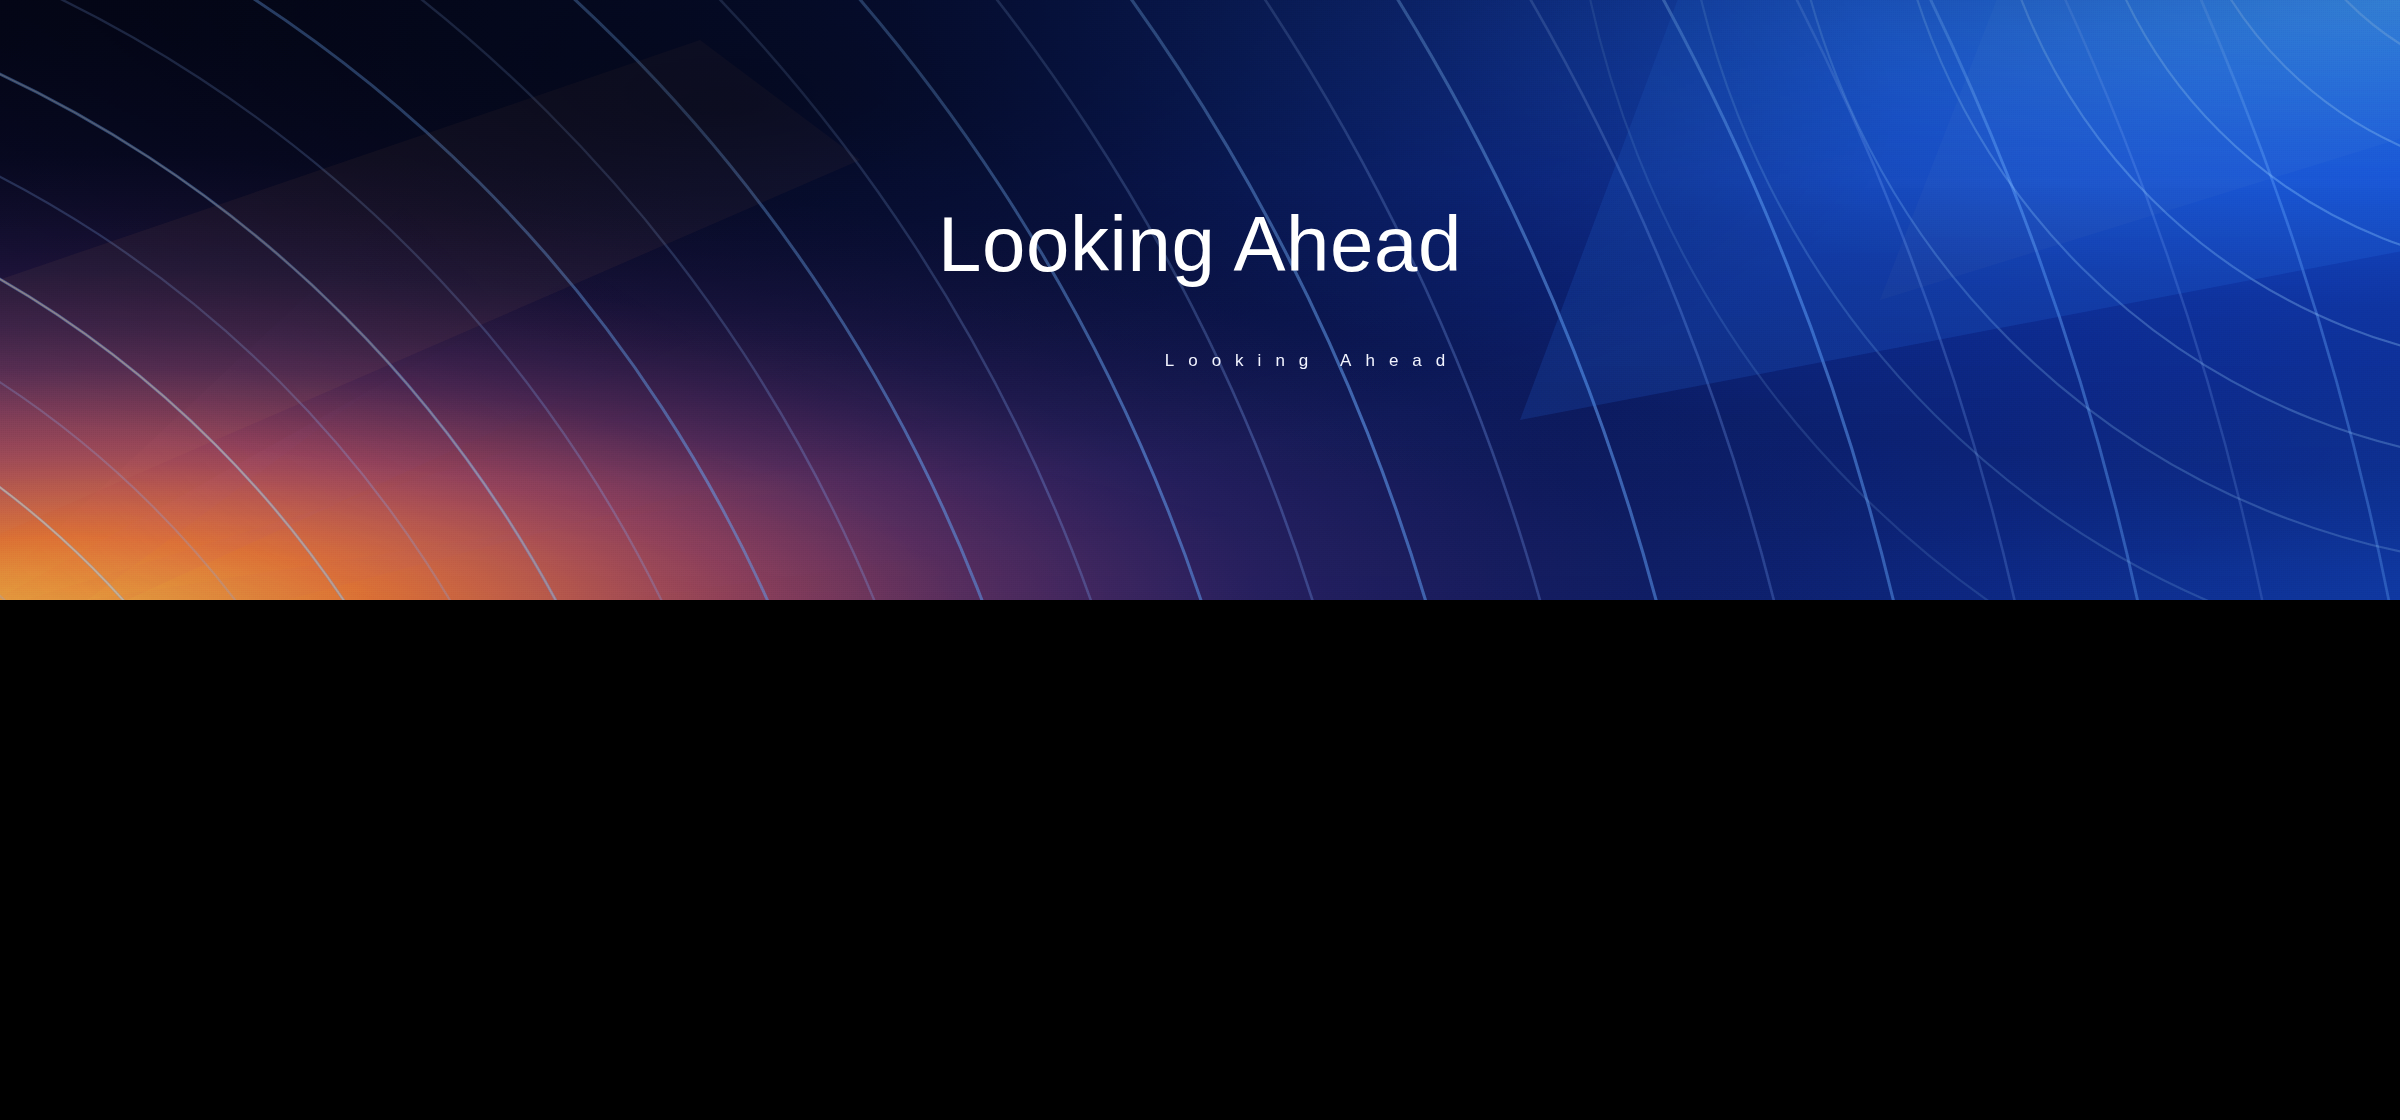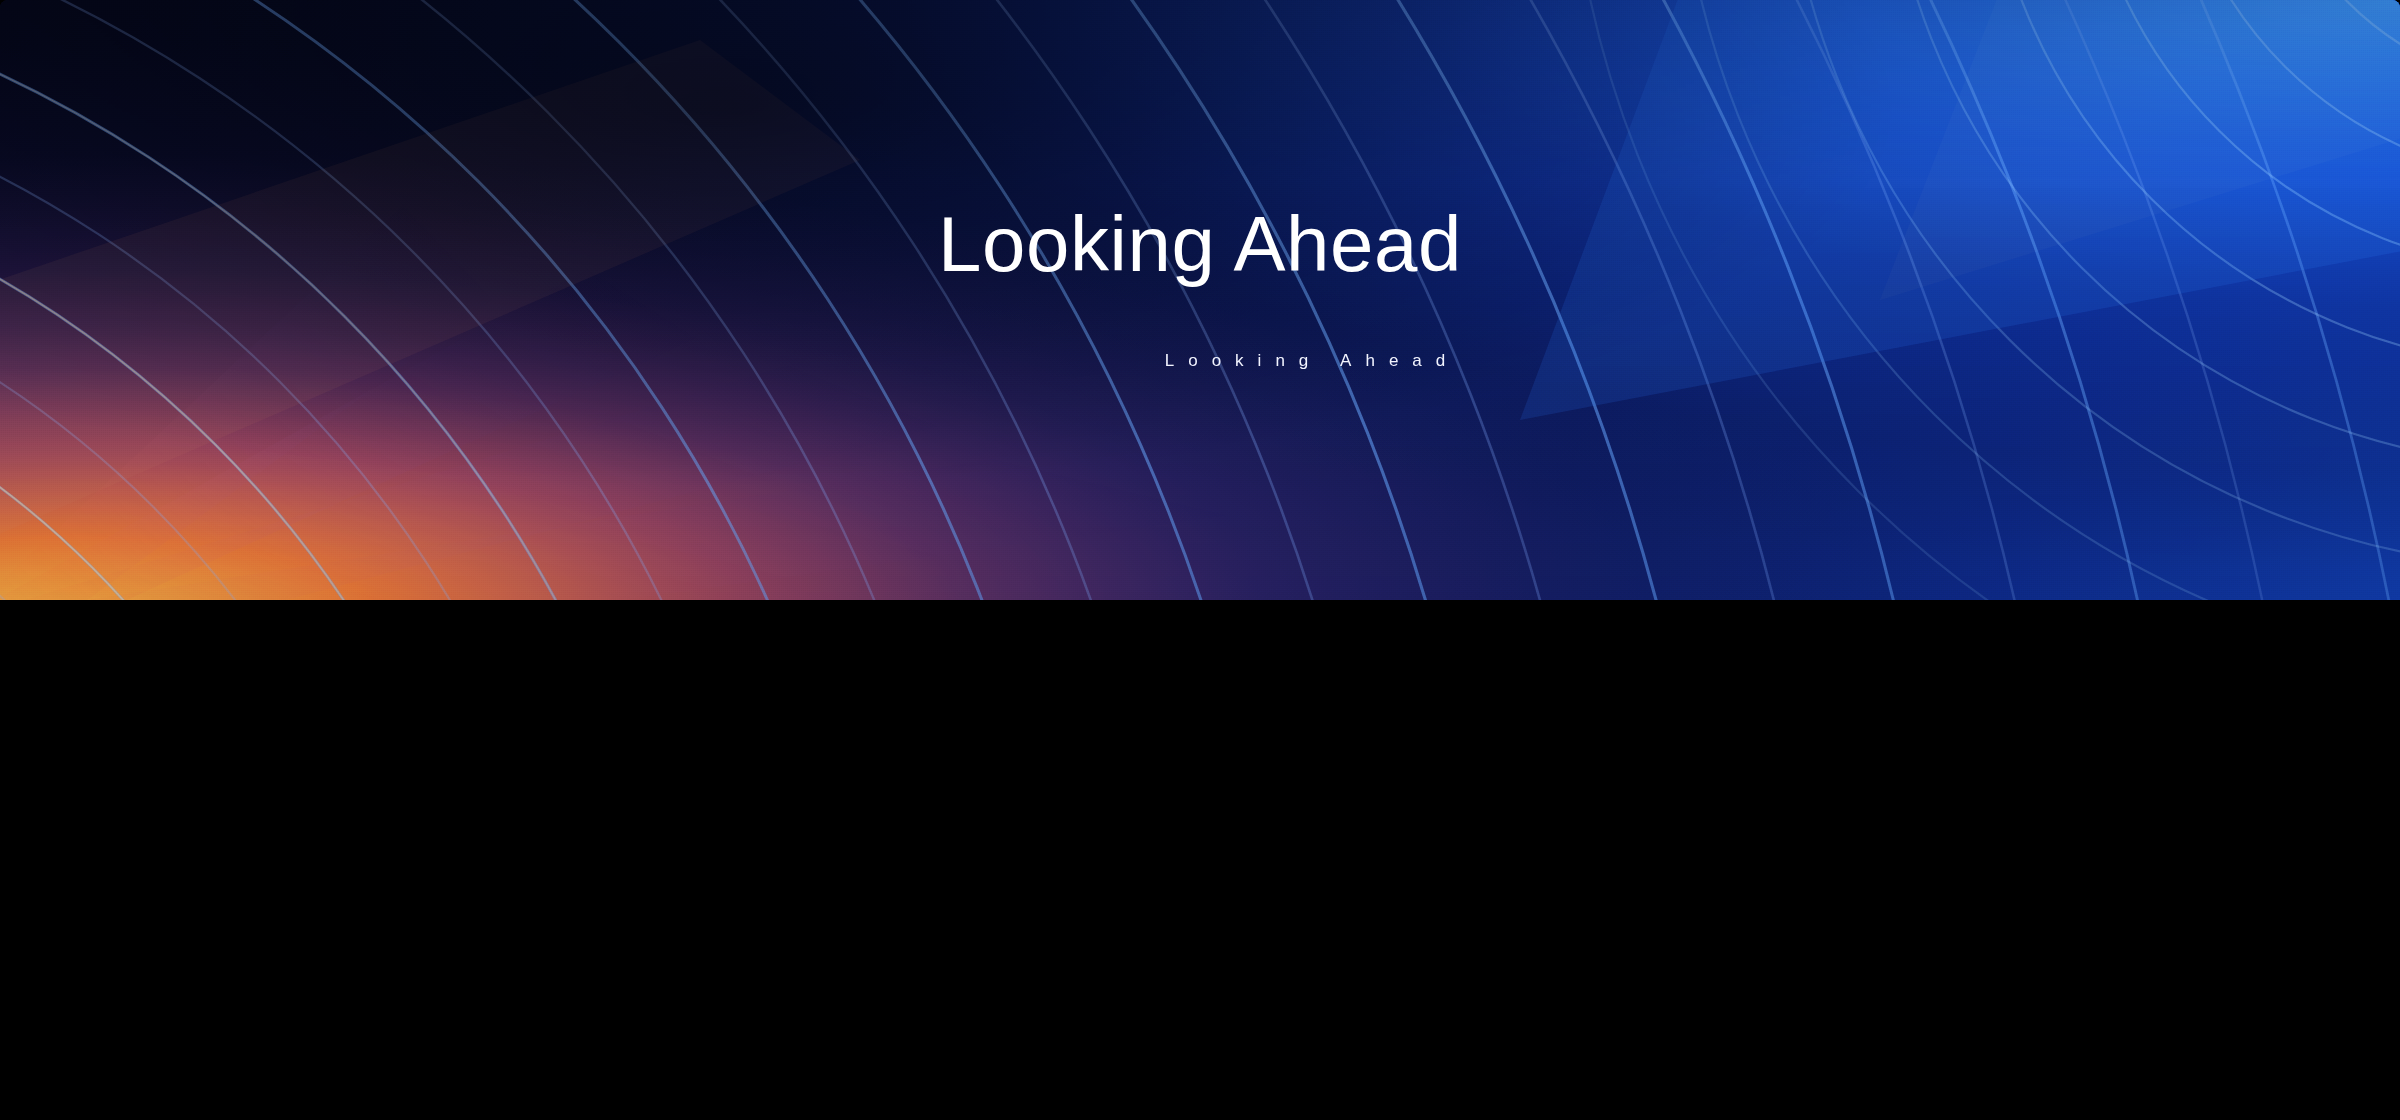--- a/index.html
+++ b/index.html
@@ -16,21 +16,20 @@
     font-family:"Liberation Sans", sans-serif;
     -webkit-font-smoothing:antialiased;
   }
 
   .page {
     position:relative;
     width:2400px;
     height:1120px;
     background:#000000;
     overflow:hidden;
-    border-radius:8px;
   }
 
   
   .hero {
     position:absolute;
     left:0; top:0;
     width:2400px;
     height:600px;
     overflow:hidden;
     background:#060a23;

